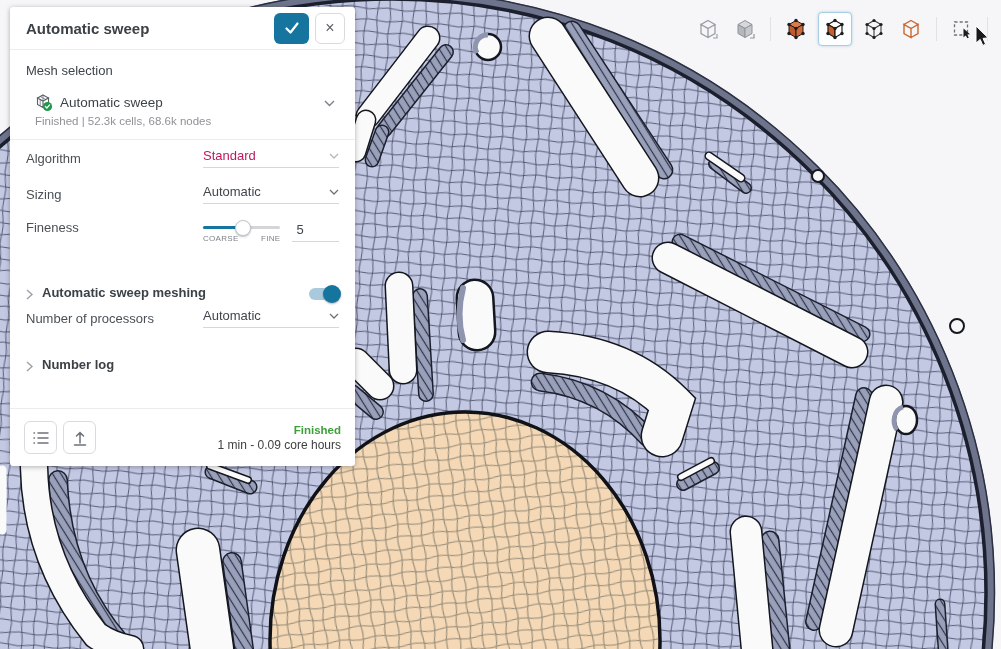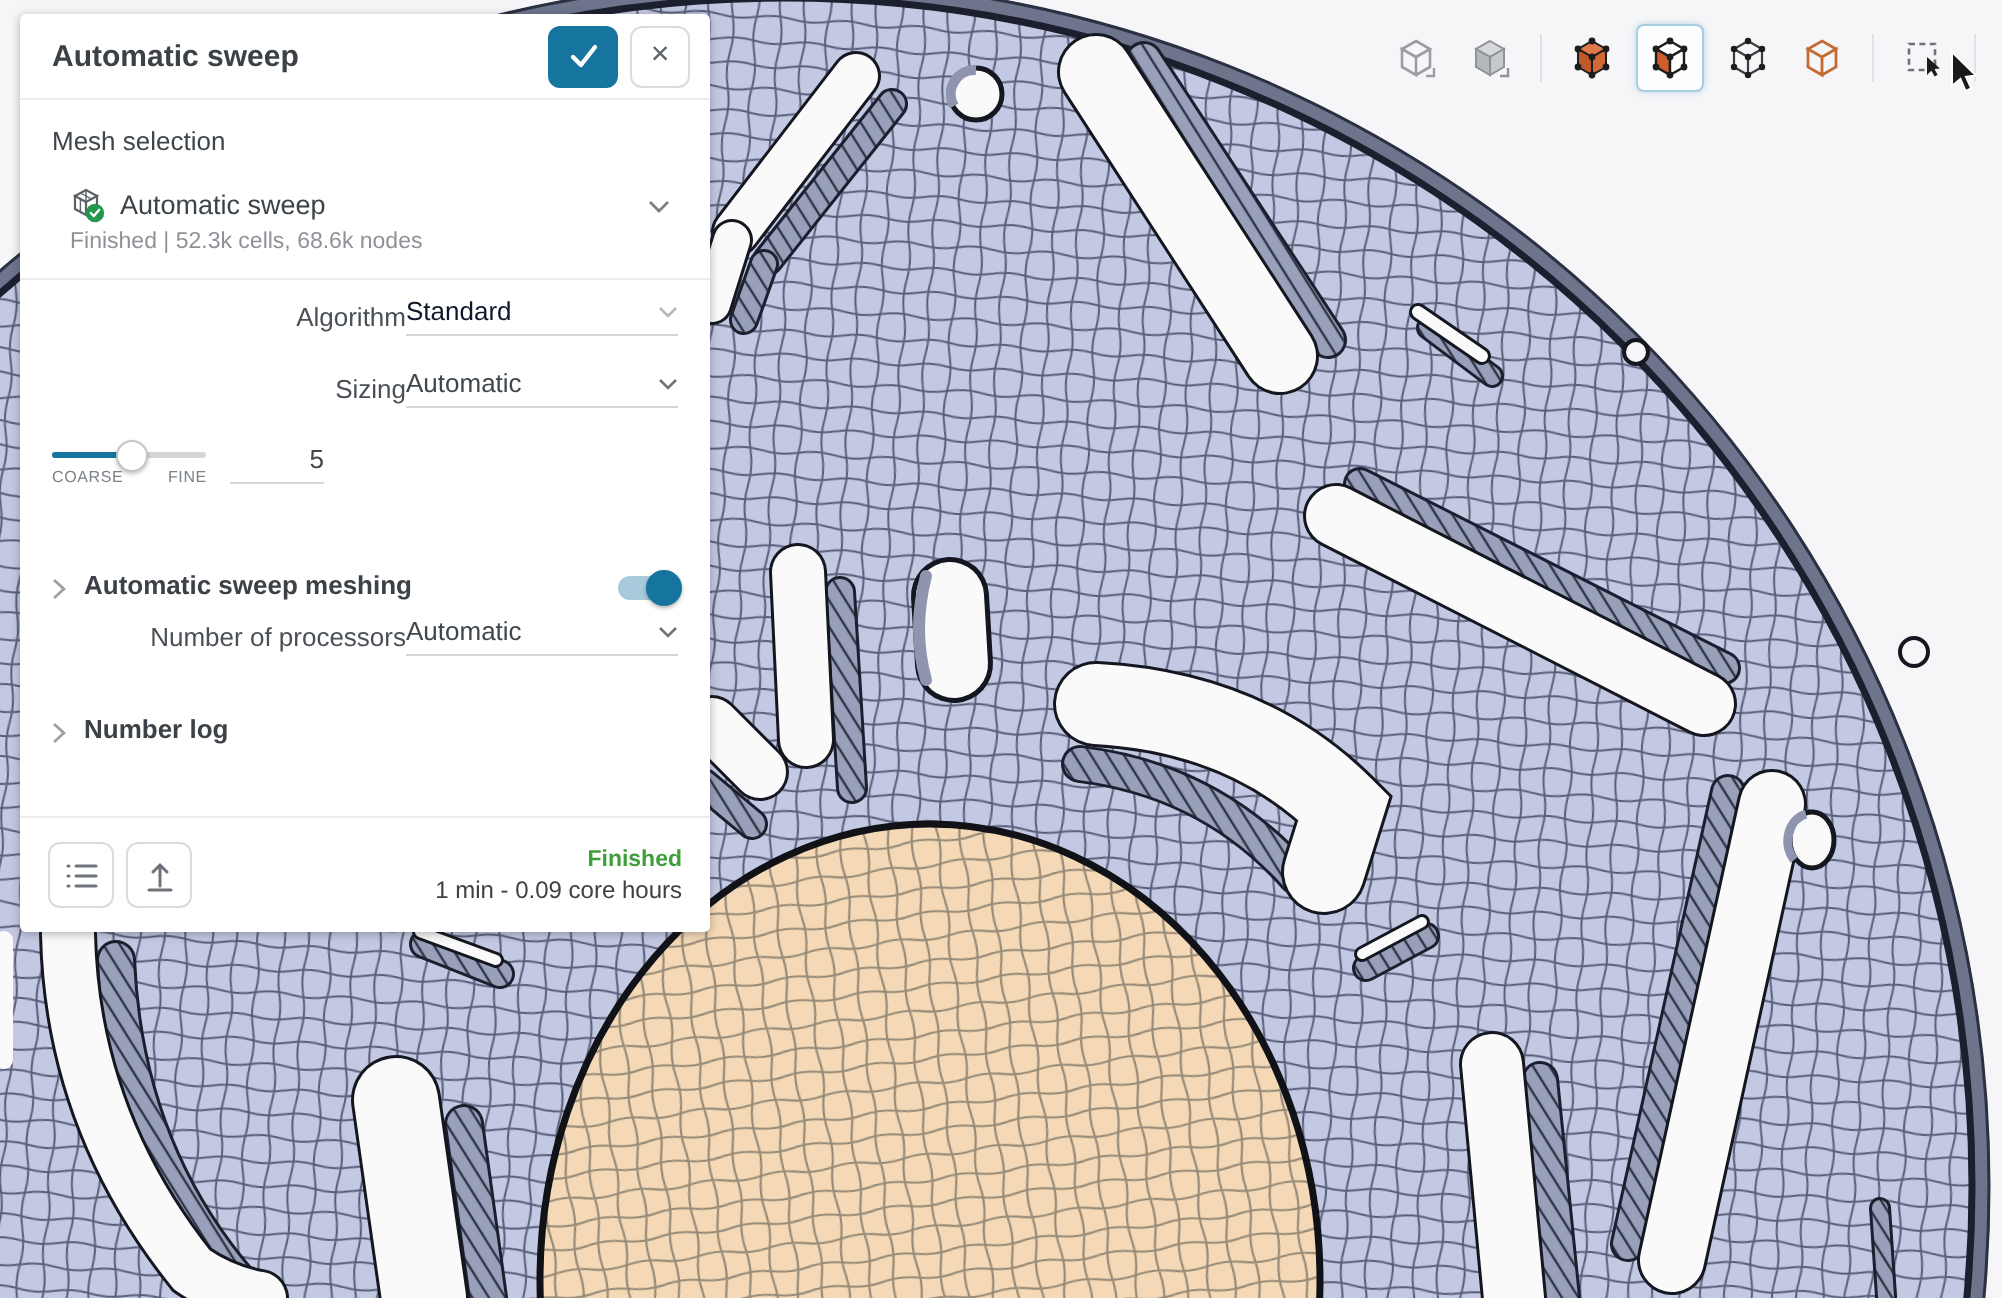--- a/index.html
+++ b/index.html
@@ -27,26 +27,26 @@
              color:#5d6368;font-size:16px;line-height:1;display:flex;align-items:center;
              justify-content:center;cursor:pointer;}
   .p-div{height:1px;background:#ececee;}
   .p-body{padding:0 16px;}
   .sec-label{margin-top:13px;color:#3e454b;}
   .mesh-item{margin:15px 0 12px 8px;}
   .mesh-item .top{display:flex;align-items:center;gap:7px;}
   .mesh-item .lbl{color:#3c4348;font-size:13.5px;}
   .mesh-item .chev{margin-left:auto;margin-right:4px;}
   .mesh-item .sub{margin:3px 0 0 1px;font-size:11.5px;color:#8e9297;}
-  .row{display:flex;align-items:center;height:36px;text-align:right;}
+  .row{display:flex;align-items:center;height:36px;}
   .row .lab{flex:1;color:#4a5056;}
   .ctl{width:136px;}
   .select{display:flex;align-items:center;justify-content:space-between;
           border-bottom:1px solid #d5d7da;padding-bottom:4px;color:#3f464c;cursor:pointer;}
-  .select.disabled{color:#0f172a;}
+  .select.disabled{color:#be185d;}
   .fine-wrap{width:136px;display:flex;align-items:flex-start;}
   .slider{width:80px;position:relative;padding-top:6px;cursor:pointer;}
   .track{height:3px;background:#d3d5d8;border-radius:2px;position:relative;}
   .fill{position:absolute;left:0;top:0;height:3px;width:51%;background:#15759f;border-radius:2px;}
   .handle{position:absolute;top:-6px;left:51%;width:14px;height:14px;margin-left:-7px;
           background:#fff;border:1px solid #c2c5c9;border-radius:50%;
           box-shadow:0 1px 2px rgba(0,0,0,.25);cursor:grab;}
   .minmax{display:flex;justify-content:space-between;margin-top:5px;
           font-size:8px;color:#7c8289;letter-spacing:.3px;}
   .fine-val{width:44px;margin-left:12px;border-bottom:1px solid #d5d7da;
@@ -331,20 +331,21 @@
       <span class="lab">Sizing</span>
       <div class="ctl select">
         <span>Automatic</span>
         <svg width="10" height="6" viewBox="0 0 10 6">
             <path d="M1,1 L5,5 L9,1" fill="none" stroke="#6d7378" stroke-width="1.3"></path>
           </svg>
       </div>
     </div>
 
     <div class="row" style="height:44px;align-items:flex-start;padding-top:8px;">
+      <span class="lab">Fineness</span>
       <div class="fine-wrap">
         <div class="slider">
           <div class="track">
             <div class="fill"></div>
             <div class="handle"></div>
           </div>
           <div class="minmax">
             <span>COARSE</span>
             <span>FINE</span>
           </div>

